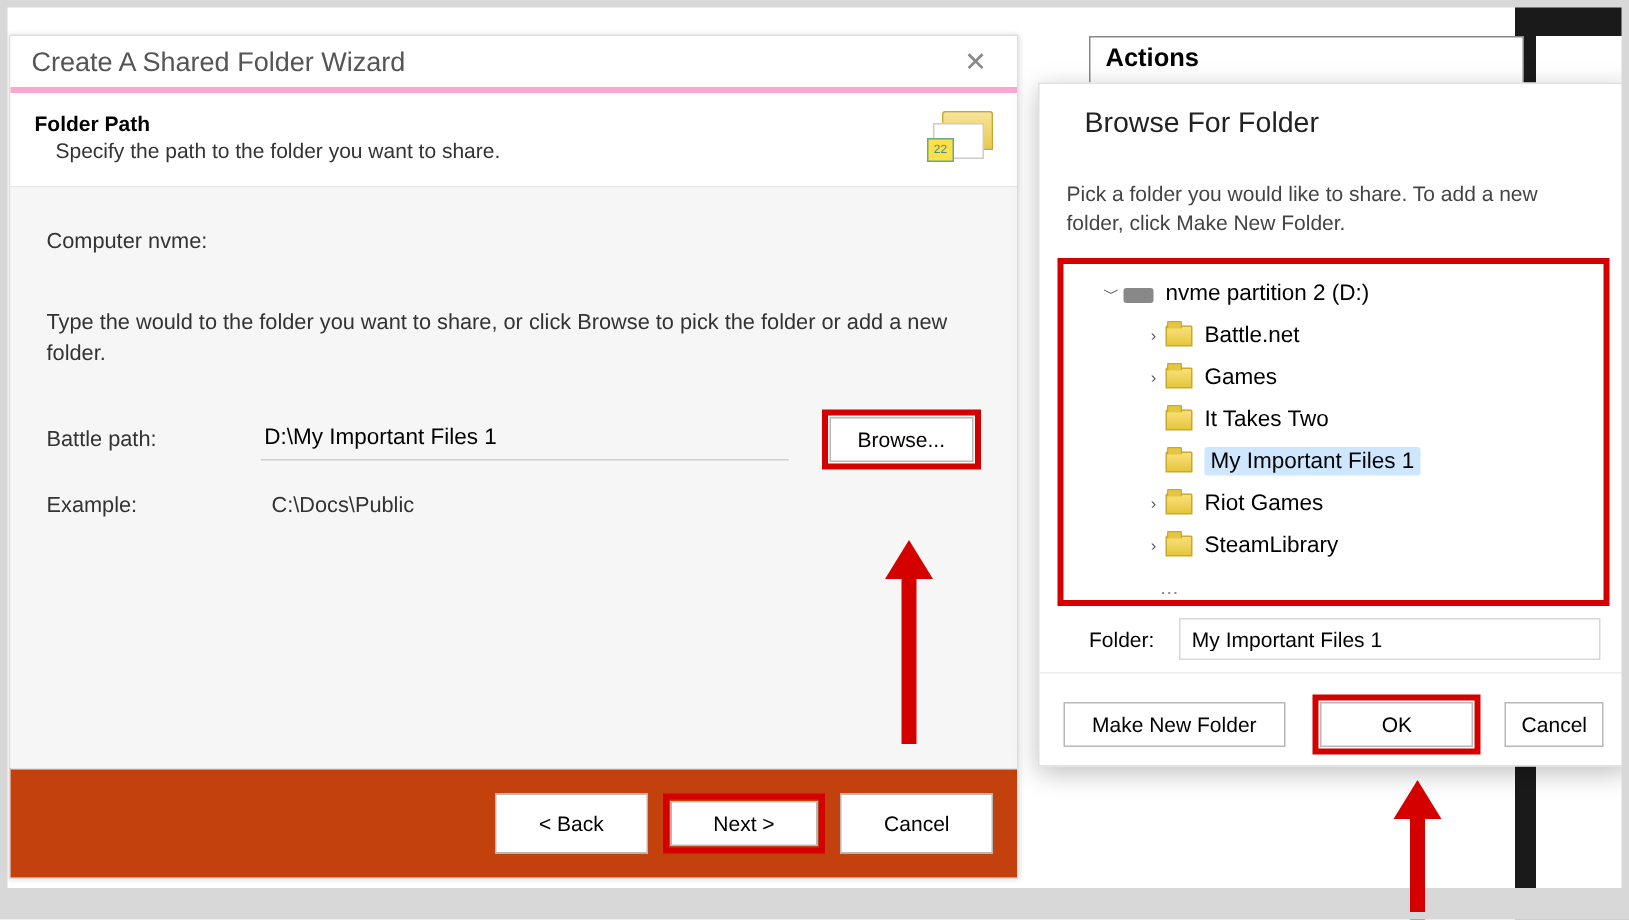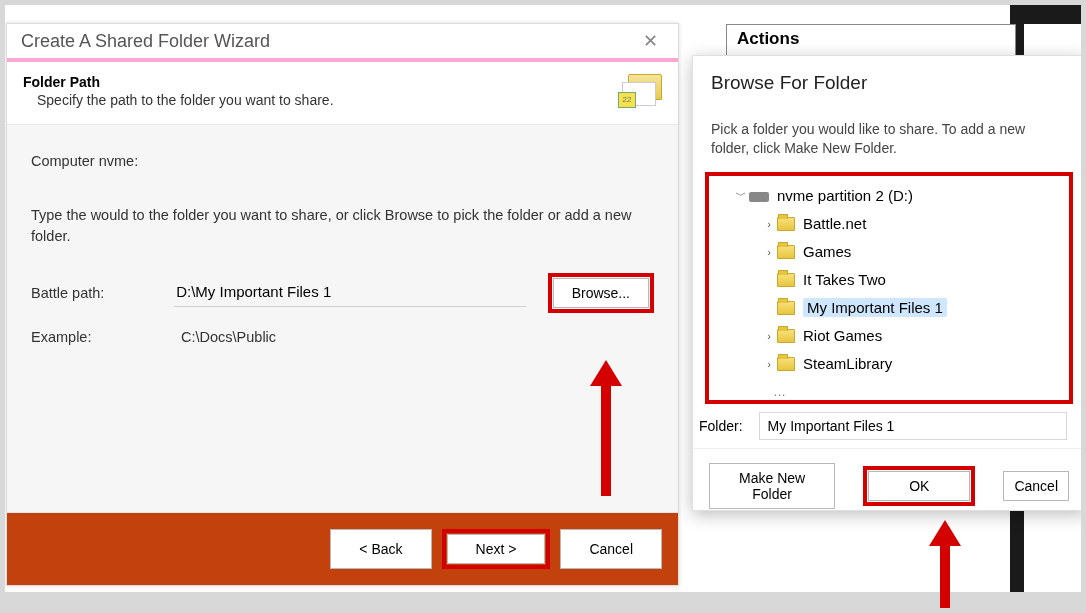--- a/index.html
+++ b/index.html
@@ -47,39 +47,39 @@
   .wizard-footer { background: #c2410c; border-top: 1px solid #e6e6e6; padding: 16px 16px 16px 0; display: flex; justify-content: flex-end; gap: 10px; }
   .next-wrap { border: 4px solid #d40000; padding: 1px; }
   .btn-wide { padding: 6px 28px; }
   
   
   .browse-dlg {
     position: absolute; top: 55px; left: 692px; width: 394px; height: 456px;
     background: #fff; border: 1px solid #e0e0e0; box-shadow: 0 4px 16px rgba(0,0,0,.25);
     display: flex; flex-direction: column; padding: 0;
   }
-  .bd-title { font-size: 19px; padding: 16px 18px 8px 18px; color: #222; }
+  .bd-title { font-size: 19px; padding: 16px 18px 8px 30px; color: #222; }
   .bd-instr { font-size: 14px; color: #444; padding: 18px 18px 4px 18px; line-height: 1.35; }
   
   .tree-outer { margin: 10px 12px 4px 12px; border: 4px solid #d40000; padding: 6px 2px 6px 2px; height: 232px; overflow: hidden; }
   .tree { font-size: 15px; }
   .tree-row { display: flex; align-items: center; height: 28px; padding: 0 4px; white-space: nowrap; }
   .tw { display: inline-block; width: 16px; text-align: center; color: #555; font-size: 11px; }
   .drive-icon { width: 20px; height: 10px; background: #888; border-radius: 2px; margin: 0 8px 0 0; position: relative; top: 1px; }
   .folder-icon { width: 18px; height: 14px; background: linear-gradient(#f9e07a,#e6c63e); border: 1px solid #caa82e; border-radius: 1px 1px 0 0; margin: 0 8px 0 0; position: relative; }
   .folder-icon::before { content: ""; position: absolute; top: -4px; left: 0; width: 8px; height: 4px; background: #e6c63e; border: 1px solid #caa82e; border-bottom: none; border-radius: 1px 1px 0 0; }
   .indent1 { padding-left: 22px; }
   .indent2 { padding-left: 50px; }
   .sel-label { background: #cfe6ff; padding: 1px 4px; border-radius: 2px; }
   .truncated { color: #888; font-size: 13px; }
   
-  .bd-folder-row { display: flex; align-items: center; padding: 4px 18px 8px 6px; gap: 16px; font-size: 14px; }
+  .bd-folder-row { display: flex; align-items: center; padding: 4px 18px 8px 33px; gap: 16px; font-size: 14px; }
   .bd-folder-input { flex: 1; border: 1px solid #d8d8d8; padding: 5px 8px; font-size: 14px; font-family: inherit; }
   
-  .bd-footer { border-top: 1px solid #eee; padding: 14px 16px 0 16px; display: flex; align-items: center; gap: 28px; }
+  .bd-footer { border-top: 1px solid #eee; padding: 14px 16px 0 16px; display: flex; align-items: center; gap: 16px; }
   .ok-wrap { border: 4px solid #d40000; padding: 1px; margin-left: auto; }
   .btn-ok { padding: 6px 40px; }
   
   
   .arrow { position: absolute; }
   .arrow .shaft { width: 10px; background: #d40000; margin: 0 auto; }
   .arrow .head {
     width: 0; height: 0;
     border-left: 16px solid transparent;
     border-right: 16px solid transparent;

